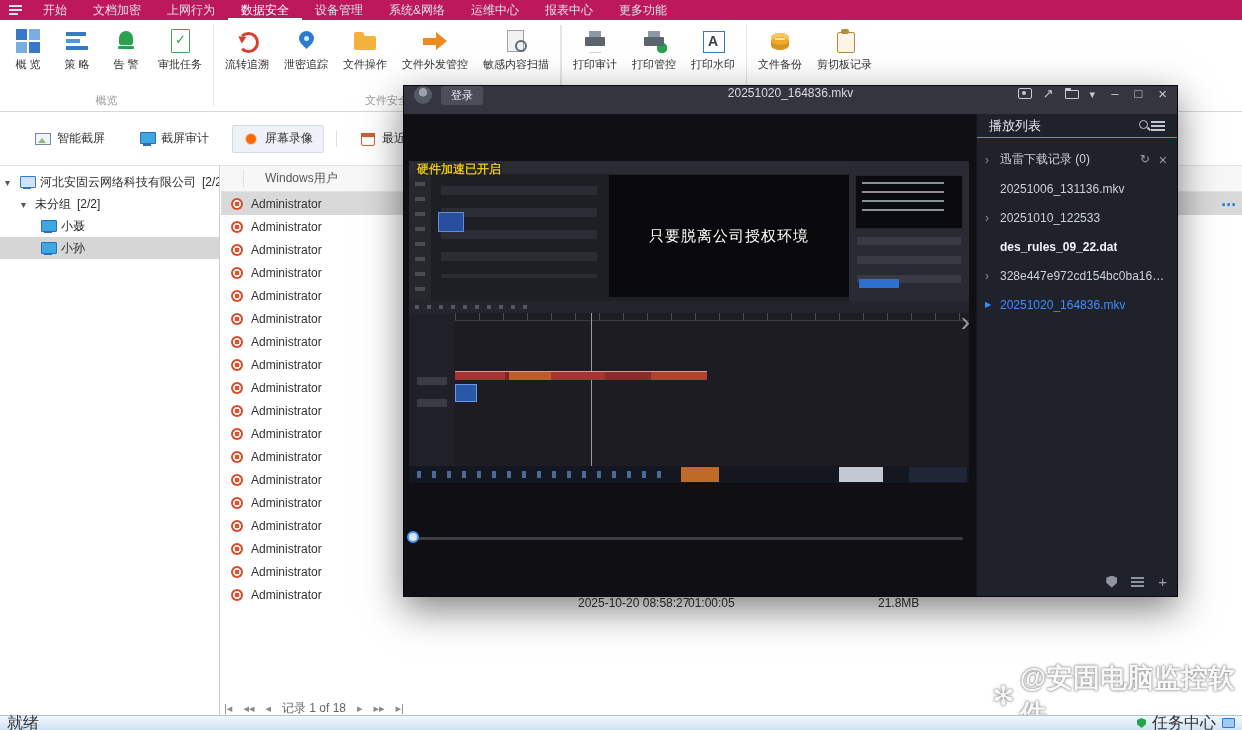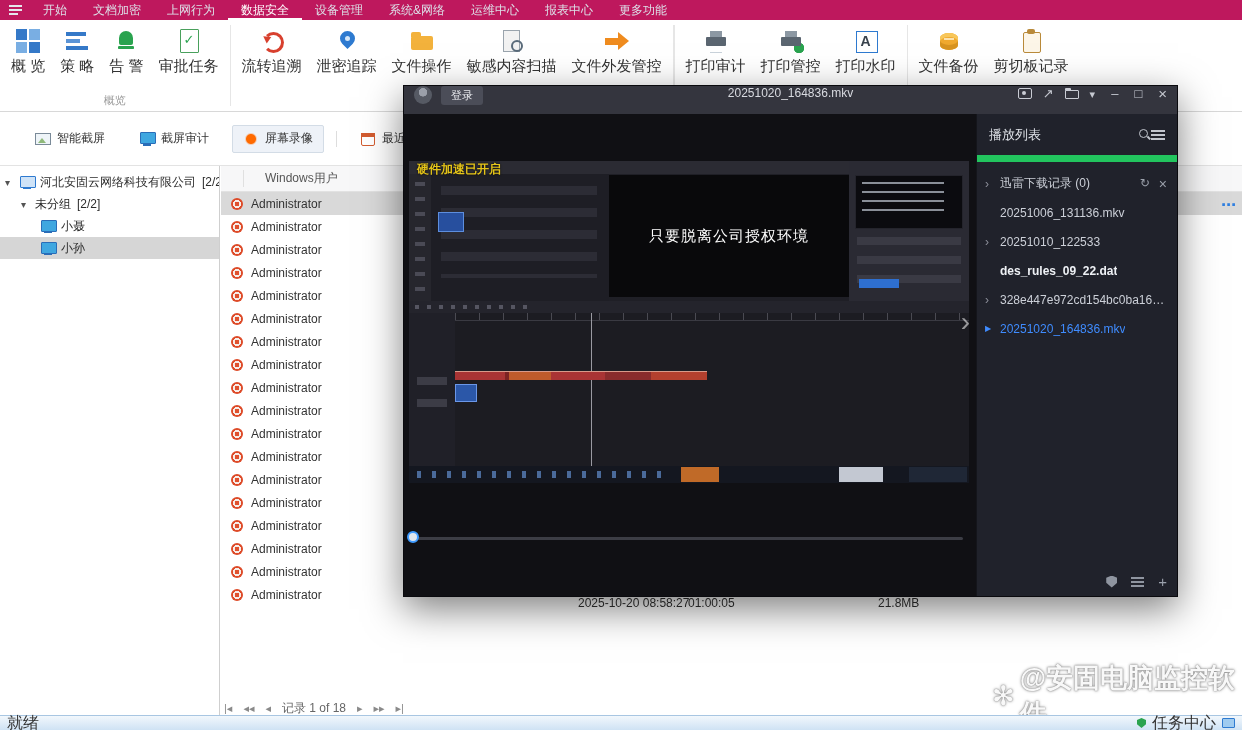--- a/index.html
+++ b/index.html
@@ -15,21 +15,21 @@
     linear-gradient(#e5e6ec,#e5e6ec) 0 8px/9px 2px no-repeat}
   .mitem{color:#dde0e8;font-size:12px;height:20px;line-height:20px;padding:0 13px;white-space:nowrap}
   .mitem.active{color:#fff;box-shadow:inset 0 -2px 0 #fff}
 
   
   .ribbon{position:absolute;top:20px;left:0;right:0;height:92px;background:#fff;border-bottom:1px solid #d8d8d8;display:flex;z-index:4}
   .rgroup{display:flex;flex-direction:column;padding:4px 5px 0}
   .ritems{display:flex;gap:3px;flex:1;align-items:flex-start}
   .ritem{min-width:46px;padding:3px 5px 2px;display:flex;flex-direction:column;align-items:center;gap:3px;border:1px solid transparent;border-radius:2px}
   .ritem.active{background:#d9ebfb;border-color:#9cc5e8}
-  .rlabel{font-size:15px;color:#333;white-space:nowrap}
+  .rlabel{font-size:11px;color:#333;white-space:nowrap}
   .rgrouplabel{height:20px;line-height:18px;text-align:center;font-size:11px;color:#9a9a9a}
   .rsep{width:1px;background:#e6e6e6;margin:5px 0}
 
   .ic{width:28px;height:26px;position:relative;display:block}
   .ic-overview{background:
     linear-gradient(#3579c8,#3579c8) 2px 1px/11px 11px no-repeat,
     linear-gradient(#79aee3,#79aee3) 15px 1px/11px 11px no-repeat,
     linear-gradient(#79aee3,#79aee3) 2px 14px/11px 11px no-repeat,
     linear-gradient(#3579c8,#3579c8) 15px 14px/11px 11px no-repeat}
   .ic-policy{background:
@@ -219,21 +219,21 @@
     linear-gradient(#c8cbd2,#c8cbd2) 0 0/2px 6px no-repeat,
     linear-gradient(#c8cbd2,#c8cbd2) 100% 0/6px 2px no-repeat,
     linear-gradient(#c8cbd2,#c8cbd2) 100% 0/2px 6px no-repeat,
     linear-gradient(#c8cbd2,#c8cbd2) 0 100%/6px 2px no-repeat,
     linear-gradient(#c8cbd2,#c8cbd2) 0 100%/2px 6px no-repeat,
     linear-gradient(#c8cbd2,#c8cbd2) 100% 100%/6px 2px no-repeat,
     linear-gradient(#c8cbd2,#c8cbd2) 100% 100%/2px 6px no-repeat}
 
   
   .pplaylist{position:absolute;left:572px;top:28px;right:0;bottom:0;background:#20222b;border-left:1px solid #14151b}
-  .pl-head{height:48px;display:flex;align-items:center;padding:0 12px;gap:0;border-bottom:7px solid #22c55e}
+  .pl-head{height:24px;display:flex;align-items:center;padding:0 12px;gap:0;border-bottom:1px solid #22c55e}
   .pl-title{color:#dfe2e8;font-size:13px;flex:1}
   .mag-l::before{border-color:#c2c6ce}
   .mag-l::after{background:#c2c6ce}
   .ham{width:14px;height:10px;background:repeating-linear-gradient(180deg,#c2c6ce 0 2px,transparent 2px 4px)}
   .pl-items{padding-top:7px}
   .pl-item{height:29px;display:flex;align-items:center;padding:0 10px 0 8px;gap:5px;color:#ccd0d8;font-size:12px;white-space:nowrap;overflow:hidden}
   .pl-arrow{width:10px;color:#8b8e99;font-size:12px;flex:none}
   .pl-arrow::before{content:"›"}
   .pl-arrow.empty::before{content:""}
   .pl-play{width:10px;color:#3f8cff;font-size:8px;flex:none}
@@ -307,26 +307,26 @@
           </div>
         <div class="ritem">
             <span class="ic ic-leak"></span>
             <span class="rlabel">泄密追踪</span>
           </div>
         <div class="ritem">
             <span class="ic ic-fileops"></span>
             <span class="rlabel">文件操作</span>
           </div>
         <div class="ritem">
+            <span class="ic ic-outgoing"></span>
+            <span class="rlabel">文件外发管控</span>
+          </div>
+        <div class="ritem">
             <span class="ic ic-scan"></span>
             <span class="rlabel">敏感内容扫描</span>
-          </div>
-        <div class="ritem">
-            <span class="ic ic-outgoing"></span>
-            <span class="rlabel">文件外发管控</span>
           </div>
       </div>
       <div class="rgrouplabel">文件安全</div>
     </div>
     <div class="rsep"></div>
     <div class="rsep"></div>
     <div class="rgroup">
       <div class="ritems">
         <div class="ritem">
             <span class="ic ic-print"></span>

